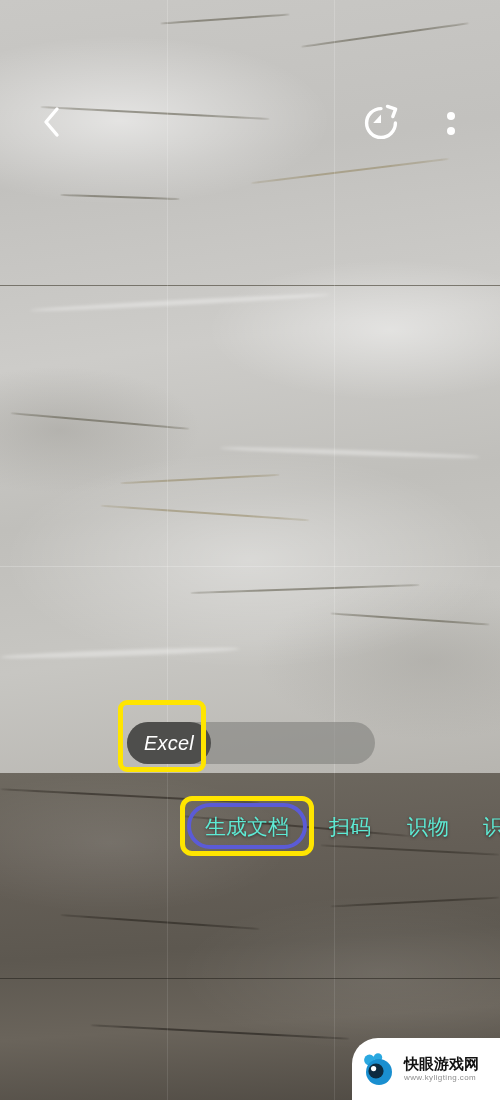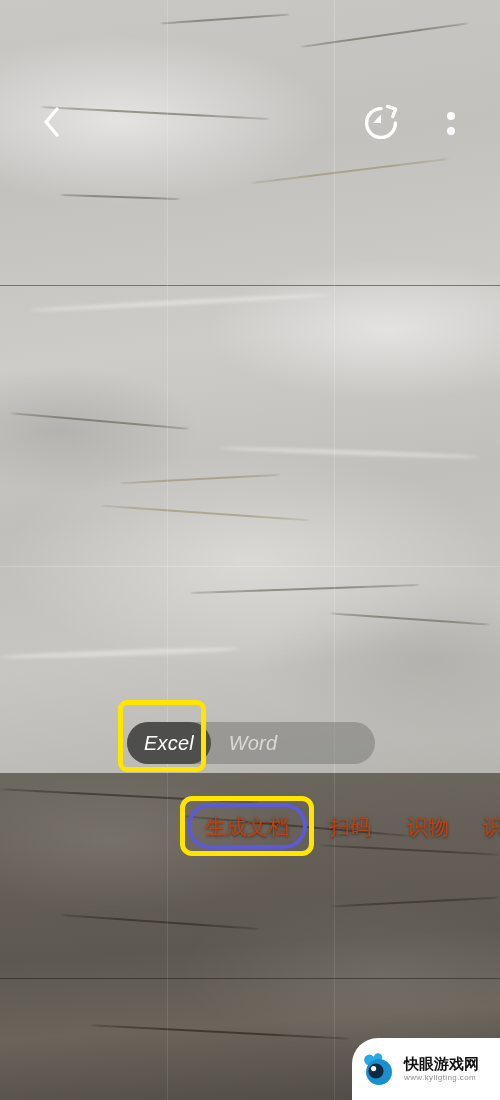--- a/index.html
+++ b/index.html
@@ -117,21 +117,21 @@
     pointer-events:none;
   }
 
   
   .mode-row {
     position:absolute; left:0; top:805px; width:500px; height:44px;
   }
   .mode {
     position:absolute; top:0; height:44px;
     display:flex; align-items:center; justify-content:center;
-    font-size:21px; color:#c2410c;
+    font-size:21px; color:#5eead4;
     text-shadow:0 1px 3px rgba(0,0,0,.55);
     cursor:pointer;
     white-space:nowrap;
   }
   .mode.m0 { left:192px; width:110px; }
   .mode.m1 { left:327px; width:46px; }
   .mode.m2 { left:405px; width:46px;text-align:center; }
   .mode.m3 { left:483px; width:40px; justify-content:flex-start; }
 
   
@@ -242,21 +242,20 @@
       <span class="more-dots">
         <i></i>
           <i></i>
       </span>
     </div>
   </div>
 
   <div class="format-wrap">
     <div class="format-pill">
       <div class="fmt fmt-excel active">Excel</div>
-      <div class="fmt fmt-word">Word</div>
     </div>
   </div>
   <div class="hl-excel"></div>
 
   <div class="mode-row">
     <div class="mode m0">生成文档</div>
     <div class="mode m1">扫码</div>
     <div class="mode m2">识物</div>
     <div class="mode m3">识</div>
   </div>

